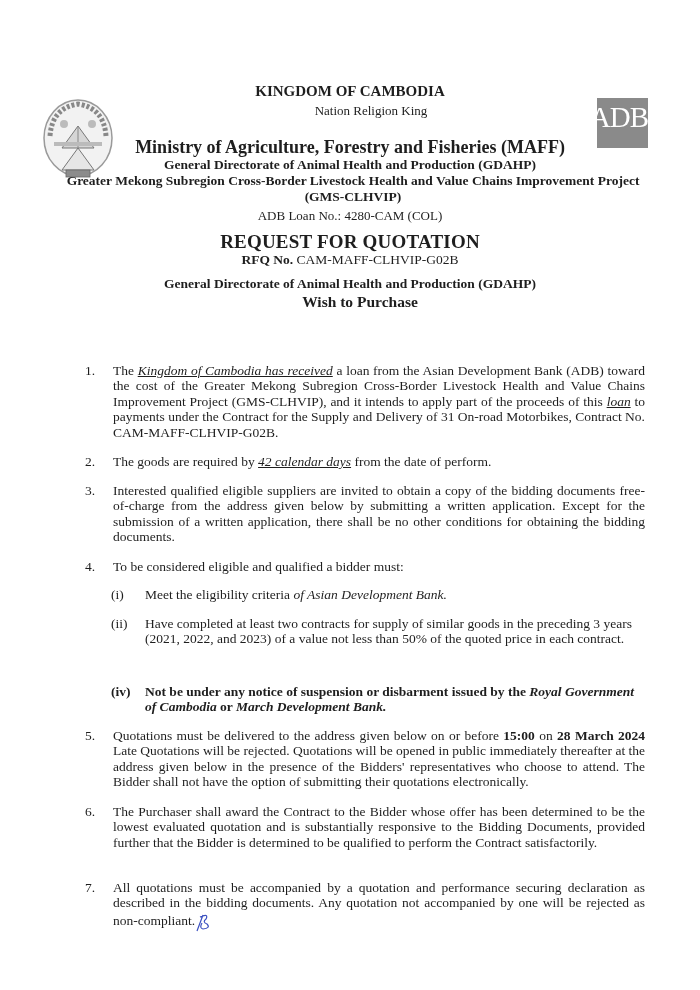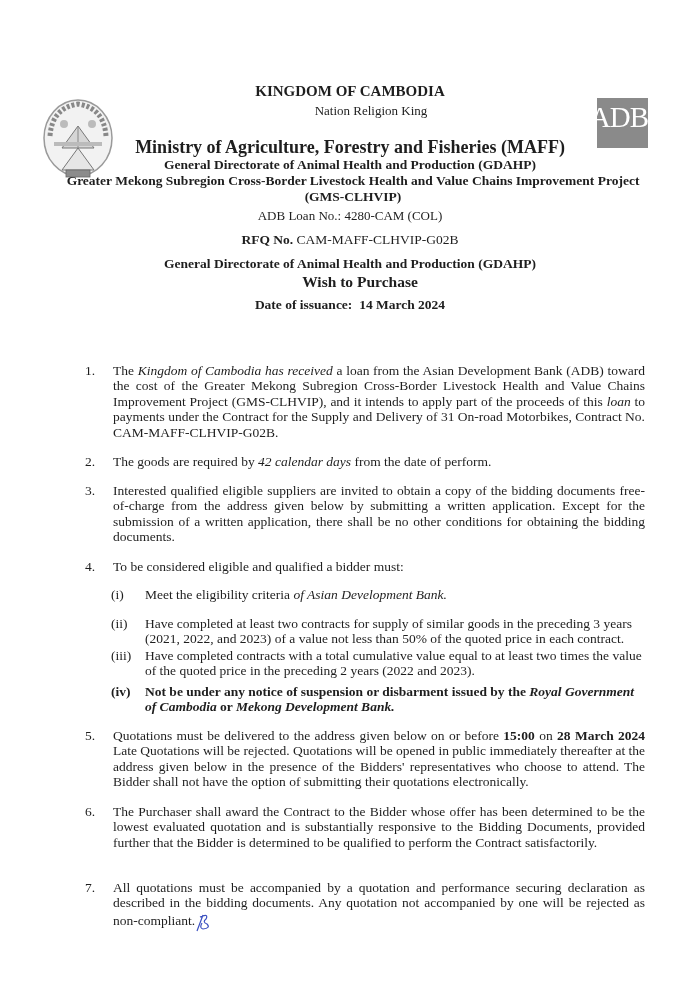--- a/index.html
+++ b/index.html
@@ -35,21 +35,21 @@
     .t-rfq b { font-weight: bold; text-align: center; }
     .t-org { font-weight: bold; font-size: 13.5px; line-height: 16px; margin-top: 8px; }
     .t-wish { font-weight: bold; font-size: 15.5px; line-height: 18px; margin-top: 1px; padding-left: 20px; }
     .t-supply { font-weight: bold; font-size: 13.5px; line-height: 16px; }
     .t-date { font-weight: bold; font-size: 13.5px; line-height: 16px; margin-top: 6px; }
 
     
     .para { position: absolute; left: 85px; width: 560px; font-size: 13.5px; line-height: 15.4px; }
     .para .num { position: absolute; left: 0; top: 0; width: 22px; }
     .para .body { margin-left: 28px; text-align: justify; }
-    .para i { font-style: italic; }
+    .para i { font-style: italic; text-decoration: underline; }
     .para b { font-weight: bold; }
 
     .sub { position: absolute; left: 111px; width: 535px; font-size: 13.5px; line-height: 15.2px; }
     .sub .roman { position: absolute; left: 0; top: 0; width: 30px; }
     .sub .body { margin-left: 34px; }
 
     .signature { display: inline-block; width: 20px; height: 22px; vertical-align: -8px; margin-left: -2px; }
   </style>
 </head>
 <body>
@@ -75,30 +75,27 @@
   <div class="header">
     <div class="h-kingdom">KINGDOM OF CAMBODIA</div>
     <div class="h-motto">Nation Religion King</div>
     <div class="h-ministry">Ministry of Agriculture, Forestry and Fisheries (MAFF)</div>
     <div class="h-gdahp">General Directorate of Animal Health and Production (GDAHP)</div>
     <div class="h-project">Greater Mekong Subregion Cross-Border Livestock Health and Value Chains Improvement Project (GMS-CLHVIP)</div>
     <div class="h-loan">ADB Loan No.: 4280-CAM (COL)</div>
   </div>
 
   <div class="title-block">
+    <div class="t-main">REQUEST FOR QUOTATION</div>
     <div class="t-rfq">
       <b>RFQ No.</b>
       <span>CAM-MAFF-CLHVIP-G02B</span>
     </div>
     <div class="t-org">General Directorate of Animal Health and Production (GDAHP)</div>
     <div class="t-wish">Wish to Purchase</div>
-    <div class="t-date">
-      <span>Date of issuance:</span>&nbsp;
-      <span>14 March 2024</span>
-    </div>
   </div>
 
   <div class="para" style="top:363px;">
     <span class="num">1.</span>
     <div class="body"><span>The </span><i>Kingdom of Cambodia has received</i><span> a loan from the Asian Development Bank (ADB) toward the cost of the Greater Mekong Subregion Cross-Border Livestock Health and Value Chains Improvement Project (GMS-CLHVIP), and it intends to apply part of the proceeds of this </span><i>loan</i><span> to payments under the Contract for the Supply and Delivery of 31 On-road Motorbikes, Contract No. CAM-MAFF-CLHVIP-G02B.</span></div>
   </div>
 
   <div class="para" style="top:454px;">
     <span class="num">2.</span>
     <div class="body"><span>The goods are required by </span><i>42 calendar days</i><span> from the date of perform.</span></div>
@@ -117,28 +114,24 @@
   <div class="sub" style="top:587px;">
     <span class="roman">(i)</span>
     <div class="body"><span>Meet the eligibility criteria </span><i>of Asian Development Bank.</i></div>
   </div>
 
   <div class="sub" style="top:616px;">
     <span class="roman">(ii)</span>
     <div class="body">Have completed at least two contracts for supply of similar goods in the preceding 3 years (2021, 2022, and 2023) of a value not less than 50% of the quoted price in each contract.</div>
   </div>
 
-  <div class="sub" style="top:648px;">
-    <span class="roman">(iii)</span>
-    <div class="body">Have completed contracts with a total cumulative value equal to at least two times the value of the quoted price in the preceding 2 years (2022 and 2023).</div>
-  </div>
 
   <div class="sub" style="top:684px;font-weight:bold;">
     <span class="roman">(iv)</span>
-    <div class="body"><span>Not be under any notice of suspension or disbarment issued by the </span><i>Royal Government of Cambodia</i><span> or </span><i>Mekong Development Bank.</i></div>
+    <div class="body"><span>Not be under any notice of suspension or disbarment issued by the </span><i>Royal Government of Cambodia</i><span> or </span><i>March Development Bank.</i></div>
   </div>
 
   <div class="para" style="top:728px;">
     <span class="num">5.</span>
     <div class="body"><span>Quotations must be delivered to the address given below on or before </span><b>15:00</b><span> on </span><b>28 March 2024</b><span> Late Quotations will be rejected. Quotations will be opened in public immediately thereafter at the address  given below in the presence of the Bidders' representatives who choose to attend. The Bidder shall not have the option of submitting their quotations electronically.</span></div>
   </div>
 
   <div class="para" style="top:804px;">
     <span class="num">6.</span>
     <div class="body">The Purchaser shall award the Contract to the Bidder whose offer has been determined to be the lowest evaluated quotation and is substantially responsive to the Bidding Documents, provided further that the Bidder is determined to be qualified to perform the Contract satisfactorily.</div>

